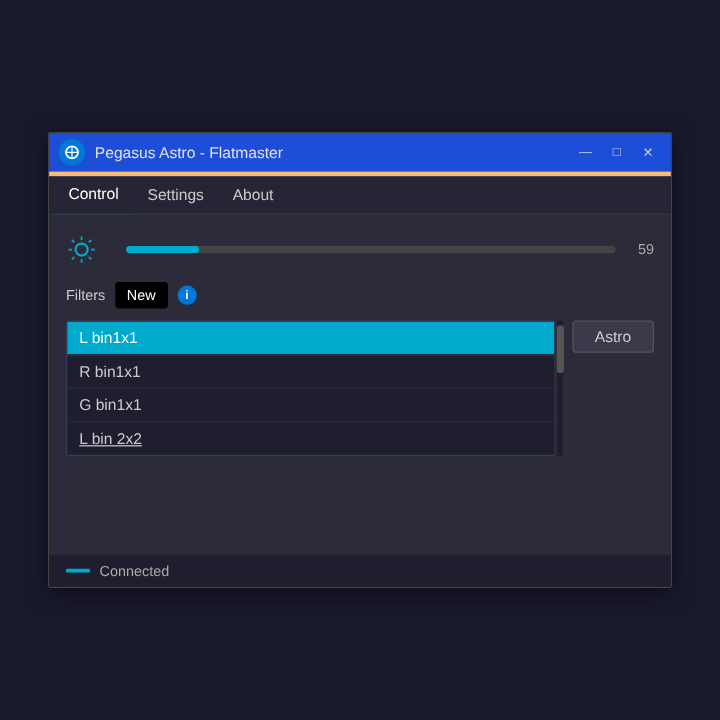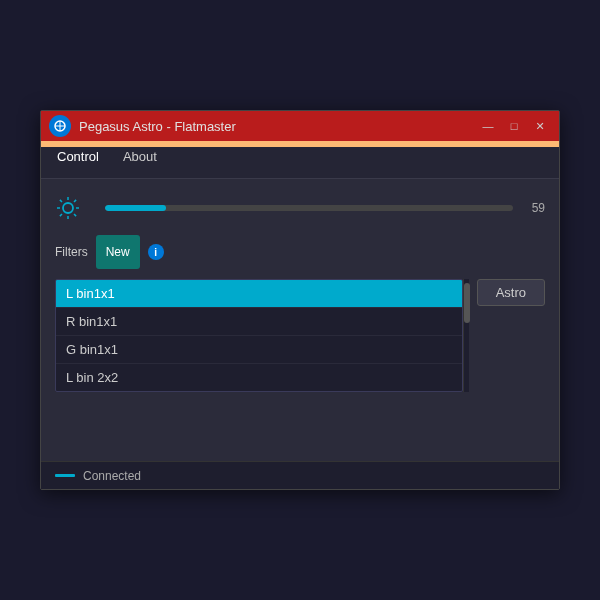--- a/index.html
+++ b/index.html
@@ -24,26 +24,26 @@
       height: 380px;
       background: #2b2b3a;
       border: 1px solid #444;
       border-radius: 2px;
       display: flex;
       flex-direction: column;
       box-shadow: 0 4px 20px rgba(0,0,0,0.6);
     }
 
     .title-bar {
-      background: #b91c1c;
+      background: #1d4ed8;
       display: flex;
       align-items: center;
       padding: 6px 8px;
       height: 36px;
-      border-bottom: 6px solid #fdba74;
+      border-bottom: 4px solid #fdba74;
     }
 
     .title-bar-logo {
       width: 22px;
       height: 22px;
       background: #0078d7;
       border-radius: 50%;
       margin-right: 8px;
       display: flex;
       align-items: center;
@@ -92,21 +92,21 @@
     }
 
     .menu-item {
       padding: 4px 12px;
       color: #ccc;
       font-size: 13px;
       cursor: pointer;
       border-radius: 2px;
       height: 36px;
       display: flex;
-      align-items: flex-start;
+      align-items: center;
     }
 
     .menu-item.active {
       border-bottom: 2px solid #00aacc;
       color: #fff;
     }
 
     .content-area {
       flex: 1;
       background: #2b2b3a;
@@ -164,28 +164,28 @@
       align-items: center;
       gap: 8px;
     }
 
     .filters-label {
       color: #ccc;
       font-size: 12px;
     }
 
     .new-btn {
-      background: #0f766e;
+      background: #000000;
       color: #fff;
       border: none;
       border-radius: 3px;
       padding: 2px 10px;
       font-size: 12px;
       cursor: pointer;
-      height: 34px;
+      height: 22px;
     }
 
     .info-icon {
       width: 16px;
       height: 16px;
       background: #0078d7;
       border-radius: 50%;
       display: flex;
       align-items: center;
       justify-content: center;
@@ -218,20 +218,21 @@
       color: #ccc;
       font-size: 13px;
       cursor: pointer;
       border-bottom: 1px solid #2a2a3a;
       display: flex;
       align-items: flex-start;
     }
 
     .filter-item:last-child {
       border-bottom: none;
+      text-decoration: underline;
     }
 
     .filter-item.selected {
       background: #00aacc;
       color: #fff;
     }
 
     .filter-scrollbar {
       width: 6px;
       background: #1e1e2e;
@@ -304,20 +305,23 @@
     <div class="title-bar-controls">
       <button class="title-btn">—</button>
       <button class="title-btn">□</button>
       <button class="title-btn close-btn">✕</button>
     </div>
   </div>
 
   <div class="menu-bar">
     <div class="menu-item active">
       <span>Control</span>
+    </div>
+    <div class="menu-item">
+      <span>Settings</span>
     </div>
     <div class="menu-item">
       <span>About</span>
     </div>
   </div>
 
   <div class="content-area">
 
     <div class="brightness-row">
       <svg class="sun-icon" viewBox="0 0 26 26" fill="none">

